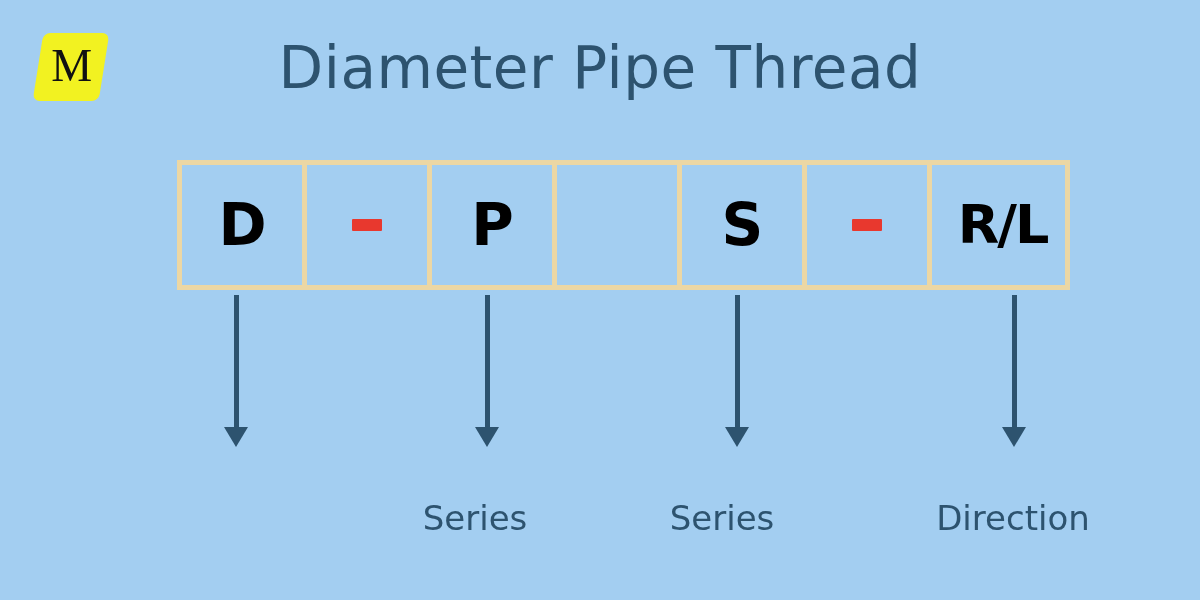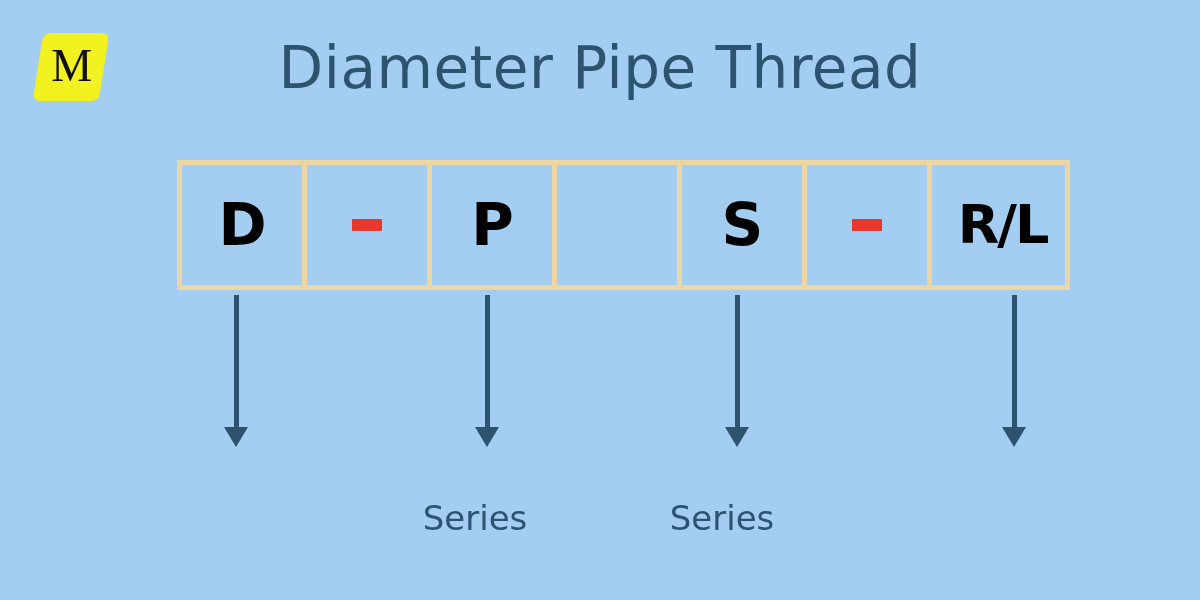--- a/index.html
+++ b/index.html
@@ -198,14 +198,15 @@
   <div class="arrow" style="left:1001px; top:295px; height:152px;">
     <span class="shaft" style="height:133px;"></span>
     <span class="head" style="top:132px;"></span>
   </div>
 
 
   <div class="caption" style="left:375px; top:498px; width:200px;">Series</div>
 
   <div class="caption" style="left:622px; top:498px; width:200px;">Series</div>
 
+  <div class="caption" style="left:898px; top:498px; width:230px;">Direction</div>
 
 </div>
 
 </body></html>

